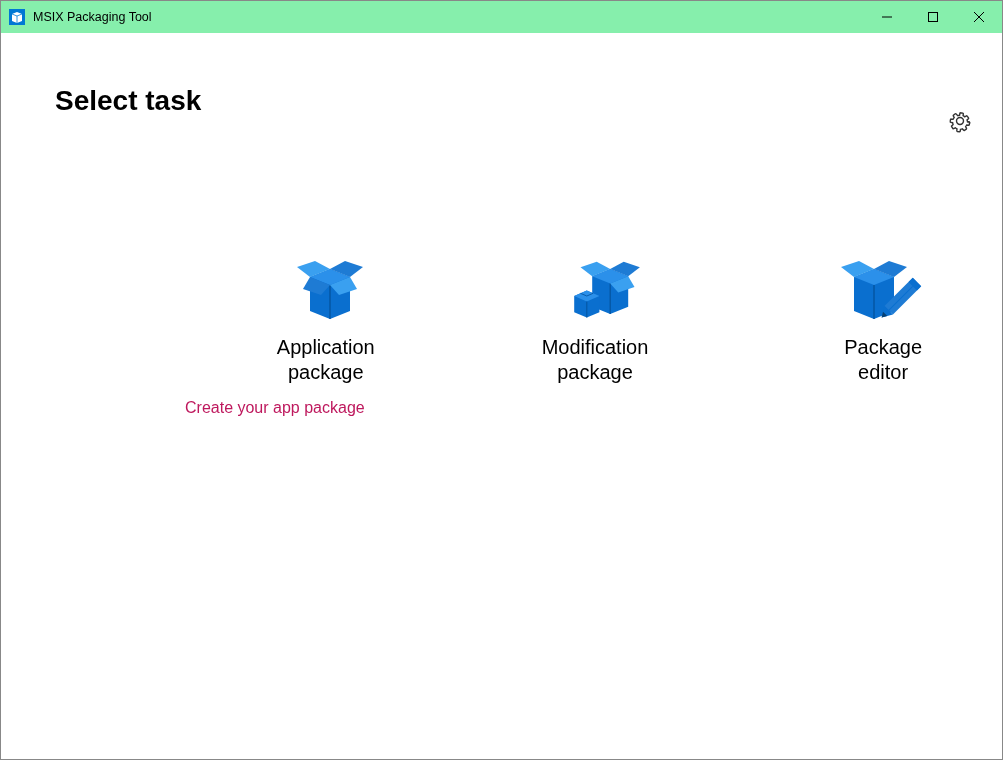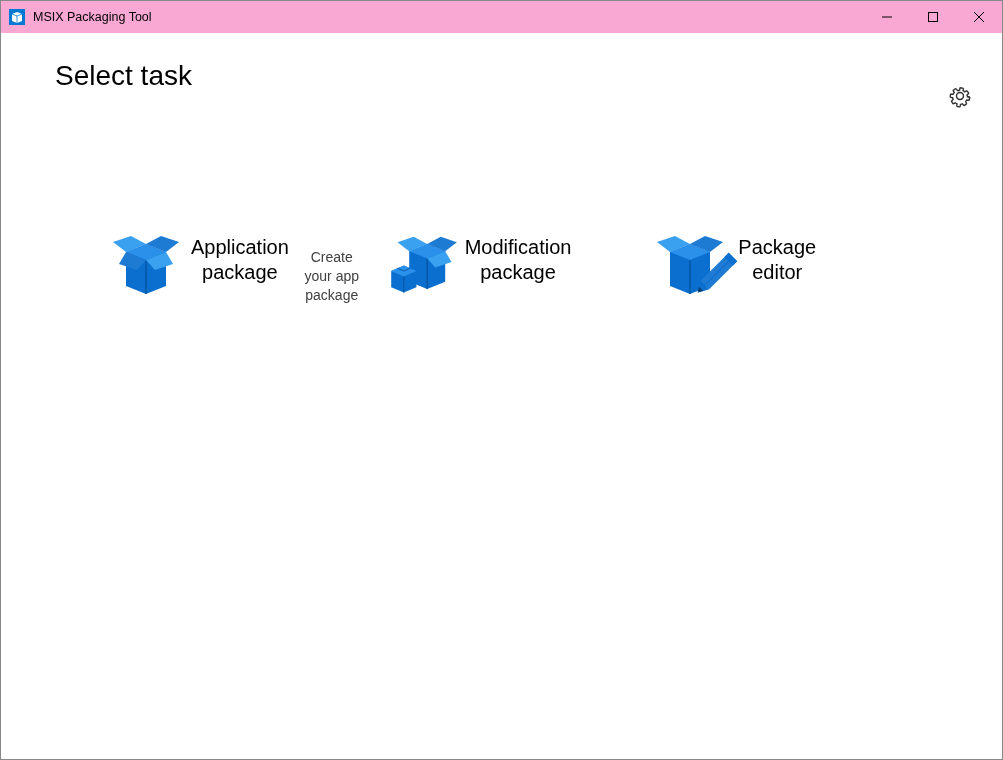--- a/index.html
+++ b/index.html
@@ -12,21 +12,21 @@
       background: #fff;
       width: 1003px;
       height: 760px;
       overflow: hidden;
       border: 1px solid #888;
     }
     .titlebar {
       display: flex;
       align-items: center;
       height: 32px;
-      background: #f9a8d4;
+      background: #86efac;
       padding-left: 8px;
     }
     .titlebar-icon {
       width: 16px;
       height: 16px;
       margin-right: 8px;
       display: flex;
       align-items: center;
       justify-content: center;
     }
@@ -57,64 +57,63 @@
       position: absolute;
       top: 20px;
       right: 26px;
       border: none;
       background: transparent;
       cursor: pointer;
       padding: 4px;
     }
     .page-title {
       font-size: 28px;
-      font-weight: 400;
+      font-weight: 700;
       color: #000;
       margin-left: 54px;
-      margin-top: 27px;
+      margin-top: 52px;
     }
     .tasks {
       display: flex;
       margin-top: 130px;
       padding-left: 100px;
       padding-right: 80px;
       gap: 0;
       justify-content: space-between;
     }
     .task-card {
       width: 280px;
       cursor: pointer;
       text-align: center;
       display: flex;
-      flex-direction: row;
-      align-items: center;
+      flex-direction: column;
+      align-items: flex-end;
     }
     .task-icon {
       width: 90px;
       height: 80px;
       margin-bottom: 8px;
       display: flex;
       align-items: flex-end;
       justify-content: center;
     }
     .task-title {
       font-size: 20px;
       font-weight: 400;
       color: #000;
       line-height: 1.25;
       margin-bottom: 12px;
       white-space: pre-line;
     }
     .task-desc {
-      font-size: 14px;
-      color: #404040;
+      font-size: 16px;
+      color: #be185d;
       line-height: 1.35;
       text-align: left;
       padding: 0 10px;
-      margin-top: 21px;
     }
     .task-card.centered-desc .task-desc {
       text-align: center;
     }
   </style>
 </head>
 <body>
 
 <div class="titlebar">
   <span class="titlebar-icon">

